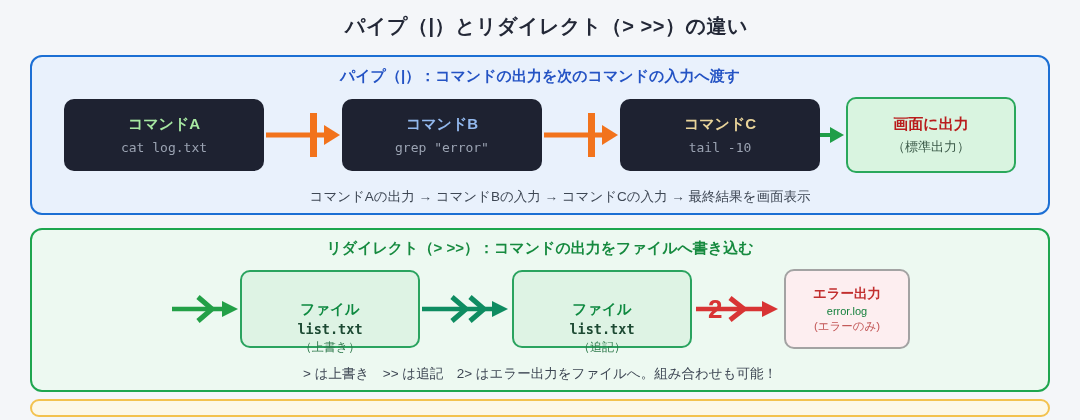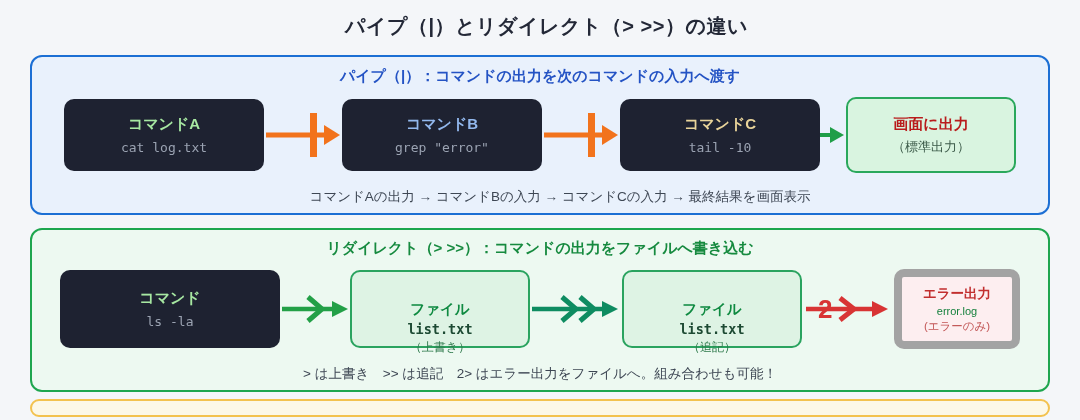--- a/index.html
+++ b/index.html
@@ -46,21 +46,21 @@
     width:180px;height:78px;box-sizing:border-box;border-radius:10px;
     background:#def3e4;border:2px solid #2aa35f;
     display:flex;flex-direction:column;align-items:center;justify-content:center;gap:2px;
   }
   .file-title{font-size:14.5px;font-weight:bold;color:#0f8a41;margin-top:37px;}
   .file-name{font-family:"DejaVu Sans Mono","Liberation Mono",monospace;font-size:13.5px;font-weight:bold;color:#1d4a33;}
   .file-mode{font-size:12px;color:#2f7a4c;}
 
   .err-box{
     width:126px;height:80px;box-sizing:border-box;border-radius:10px;
-    background:#fdeef0;border:8px solid #a3a3a3;
+    background:#fdeef0;border:2px solid #a3a3a3;
     display:flex;flex-direction:column;align-items:center;justify-content:center;gap:2px;
   }
   .err-title{font-size:13.5px;font-weight:bold;color:#c22f2f;}
   .err-name{font-family:Liberation Sans, sans-serif;font-size:11px;color:#15803d;}
   .err-mode{font-size:11.5px;color:#c25555;}
 
   .caption{font-size:13.5px;color:#3e4754;}
   .pipe .caption{margin-top:15px;margin-left:40px;}
   .redirect .caption{margin-top:16px;}
 
@@ -125,24 +125,20 @@
       </div>
 
     </div>
     <div class="caption">コマンドAの出力 → コマンドBの入力 → コマンドCの入力 → 最終結果を画面表示</div>
   </div>
 
   <div class="section redirect">
     <div class="sec-header">リダイレクト（&gt; &gt;&gt;）：コマンドの出力をファイルへ書き込む</div>
     <div class="flow-row">
 
-      <div class="dark-box w220">
-        <span class="node-label label-cmd">コマンド</span>
-        <span class="node-cmd">ls -la</span>
-      </div>
 
       <span>
         <svg width="70" height="44" viewBox="0 0 70 44">
           <line x1="2" y1="22" x2="54" y2="22" stroke="#23a047" stroke-width="4.5"></line>
           <polyline points="28,10 42,22 28,34" fill="none" stroke="#23a047" stroke-width="5"></polyline>
           <polygon points="52,14 68,22 52,30" fill="#23a047"></polygon>
         </svg>
       </span>
 
       <div class="file-box">

